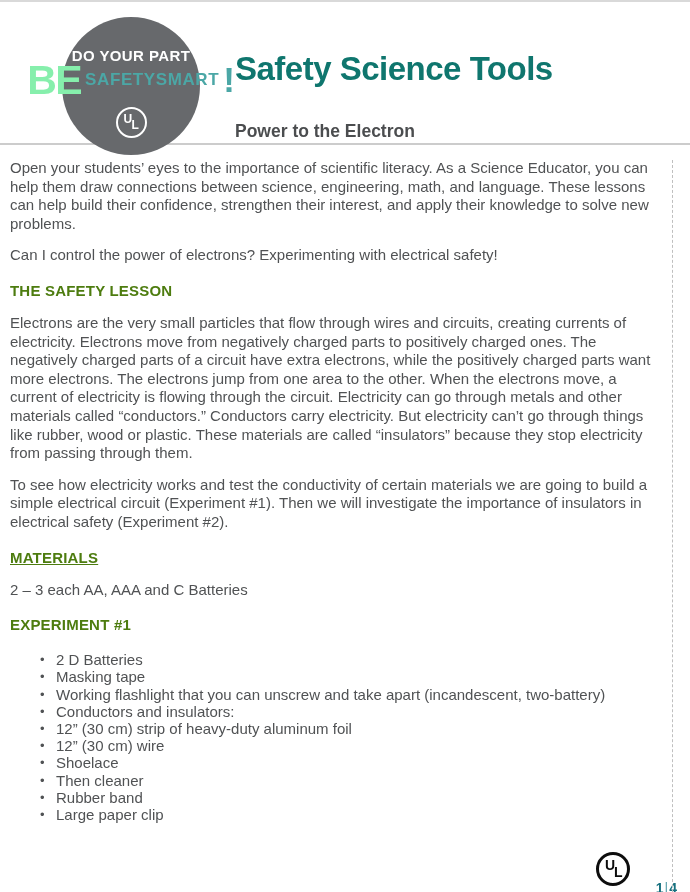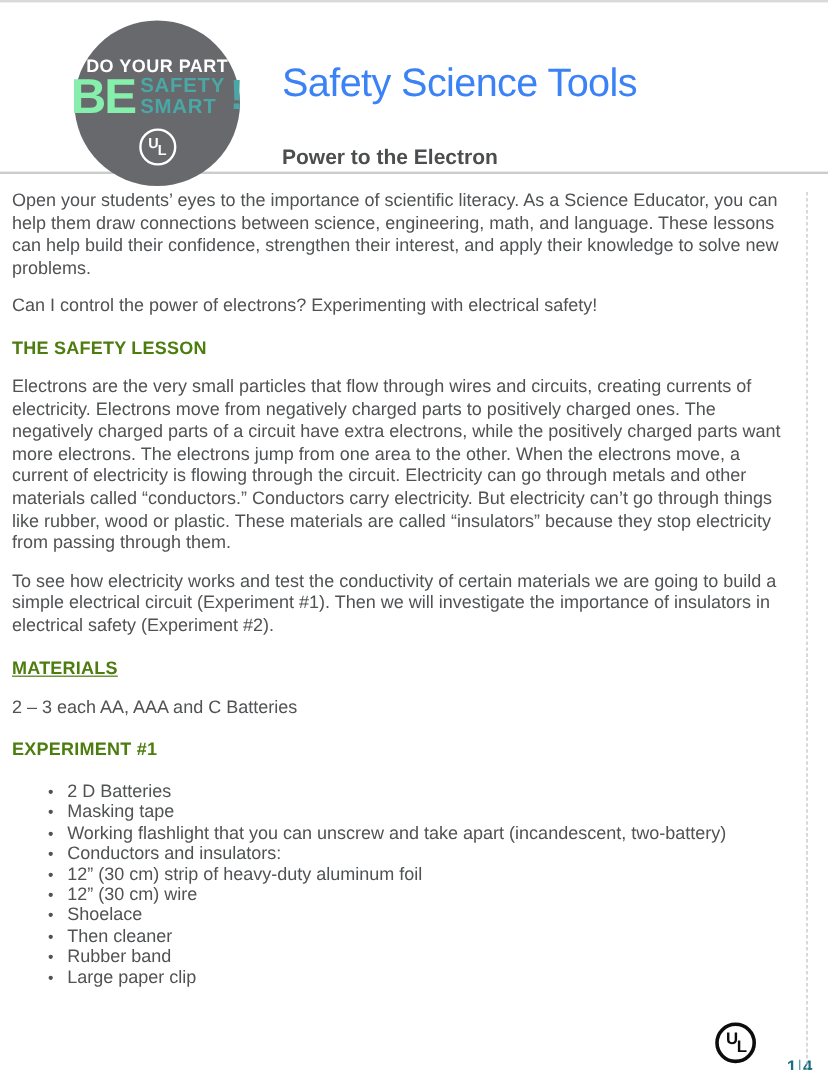--- a/index.html
+++ b/index.html
@@ -31,37 +31,37 @@
     background:#67696c;
     display:flex; flex-direction:column;
     align-items:center; justify-content:center;
     padding-top:14px;
     flex:0 0 auto;
   }
   .badge-line1 { color:#ffffff; font-weight:bold; font-size:15px; letter-spacing:0.4px; }
   .badge-row { display:flex; align-items:center; margin-top:-1px; }
   .badge-be { color:#86efac; font-size:41px; font-weight:bold; line-height:0.85; letter-spacing:-1.5px; }
   .badge-col {
-    display:flex; flex-direction:column;
+    display:flex; flex-direction:row;
     margin-left:4px;
     color:#4ba7a6; font-weight:bold; font-size:17px;
     line-height:0.95; letter-spacing:0.6px;
   }
   .badge-excl { color:#4ba7a6; font-size:35px; font-weight:bold; margin-left:4px; line-height:0.8; margin-top:-2px; }
   .ul-mark {
     border-radius:50%;
     position:relative;
     display:inline-block;
   }
   .ul-mark .u, .ul-mark .l { position:absolute; font-weight:bold; line-height:1; }
   .ul-small { width:31px; height:31px; border:2px solid #ffffff; color:#ffffff; margin-top:9px; }
   .ul-small .u { top:4px; left:6px; font-size:12px; }
   .ul-small .l { top:10px; left:14px; font-size:12px; }
   .title-block { margin-left:23px; padding-top:21px; }
-  .doc-title { color:#3b82f6; font-size:33px; font-weight:normal; letter-spacing:-0.5px; }
+  .doc-title { color:#0f766e; font-size:33px; font-weight:bold; letter-spacing:-0.5px; }
   .doc-subtitle { color:#4b4d4f; font-size:17.5px; font-weight:bold; margin-top:33px; }
   .rule { border-bottom:2px solid #cccccc; }
   
   .content { padding:14px 34px 0 10px; }
   .content p { font-size:15px; line-height:18.6px; margin-bottom:13px; }
   .section-heading {
     color:#4d7c0f; font-weight:bold; font-size:15px;
     margin:17px 0 15px 0; letter-spacing:0.2px;
   }
   .section-heading.underlined { text-decoration:underline; }

